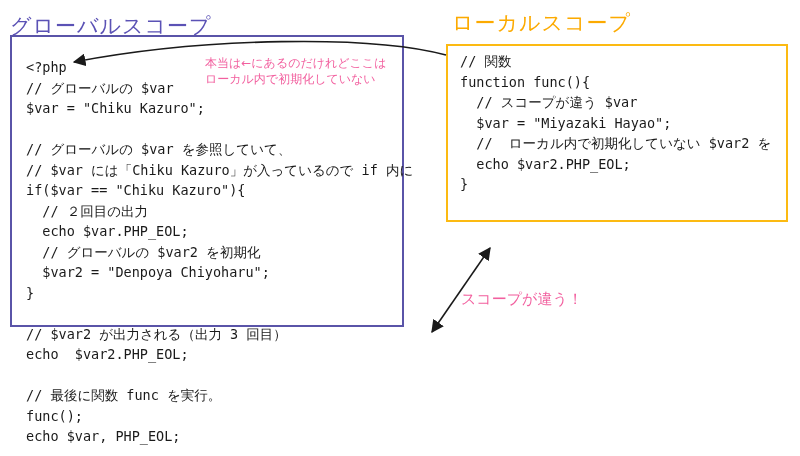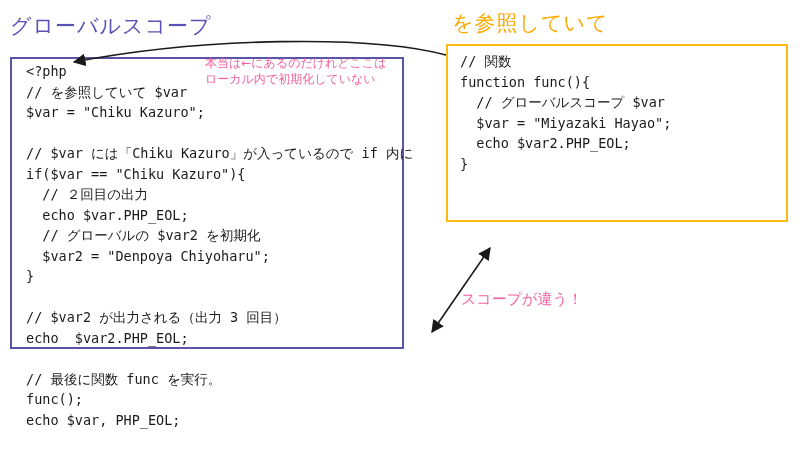--- a/index.html
+++ b/index.html
@@ -27,23 +27,23 @@
     white-space:nowrap;
   }
   .scope-title.global{left:10px;top:12px;color:var(--purple-title);}
   .scope-title.local{left:452px;top:9px;color:var(--orange-title);}
   .scope-box{
     position:absolute;
     background:#ffffff;
     box-sizing:border-box;
   }
   .scope-box.global{
-    left:10px;top:57px;width:394px;height:292px;
+    left:10px;top:35px;width:394px;height:292px;
     border:2px solid var(--purple-border);
-    padding:2px 0 0 14px;
+    padding:20px 0 0 14px;
   }
   .scope-box.local{
     left:446px;top:44px;width:342px;height:178px;
     border:2px solid var(--orange-border);
     padding:5px 0 0 12px;
   }
   .code-line{
     height:20.5px;
     line-height:20.5px;
     font-family:"DejaVu Sans Mono","Liberation Mono",monospace;
@@ -72,45 +72,47 @@
   svg.arrow-layer marker path{fill:var(--arrow);}
 </style>
 </head>
 <body>
 
 <div class="page">
 
   <div class="scope-title global">グローバルスコープ</div>
   <div class="scope-box global">
     <div class="code-line">&lt;?php</div>
-    <div class="code-line">// を参照していて $var</div>
+    <div class="code-line">// グローバルの $var</div>
     <div class="code-line">$var = "Chiku Kazuro";</div>
     <div class="code-line"></div>
+    <div class="code-line">// グローバルの $var を参照していて、</div>
     <div class="code-line">// $var には「Chiku Kazuro」が入っているので if 内に</div>
     <div class="code-line">if($var == "Chiku Kazuro"){</div>
     <div class="code-line">  // ２回目の出力</div>
     <div class="code-line">  echo $var.PHP_EOL;</div>
     <div class="code-line">  // グローバルの $var2 を初期化</div>
     <div class="code-line">  $var2 = "Denpoya Chiyoharu";</div>
     <div class="code-line">}</div>
     <div class="code-line"></div>
     <div class="code-line">// $var2 が出力される（出力 3 回目）</div>
     <div class="code-line">echo  $var2.PHP_EOL;</div>
     <div class="code-line"></div>
     <div class="code-line">// 最後に関数 func を実行。</div>
     <div class="code-line">func();</div>
     <div class="code-line">echo $var, PHP_EOL;</div>
   </div>
 
-  <div class="scope-title local">を参照していて</div>
+  <div class="scope-title local">ローカルスコープ</div>
   <div class="scope-box local">
     <div class="code-line">// 関数</div>
     <div class="code-line">function func(){</div>
-    <div class="code-line">  // グローバルスコープ $var</div>
+    <div class="code-line">  // スコープが違う $var</div>
     <div class="code-line">  $var = "Miyazaki Hayao";</div>
+    <div class="code-line">  //  ローカル内で初期化していない $var2 を</div>
     <div class="code-line">  echo $var2.PHP_EOL;</div>
     <div class="code-line">}</div>
   </div>
 
   <div class="annotation scope-note">
     <div>本当は←にあるのだけれどここは</div>
     <div>ローカル内で初期化していない</div>
   </div>
   <div class="annotation diff-note">スコープが違う！</div>
 

